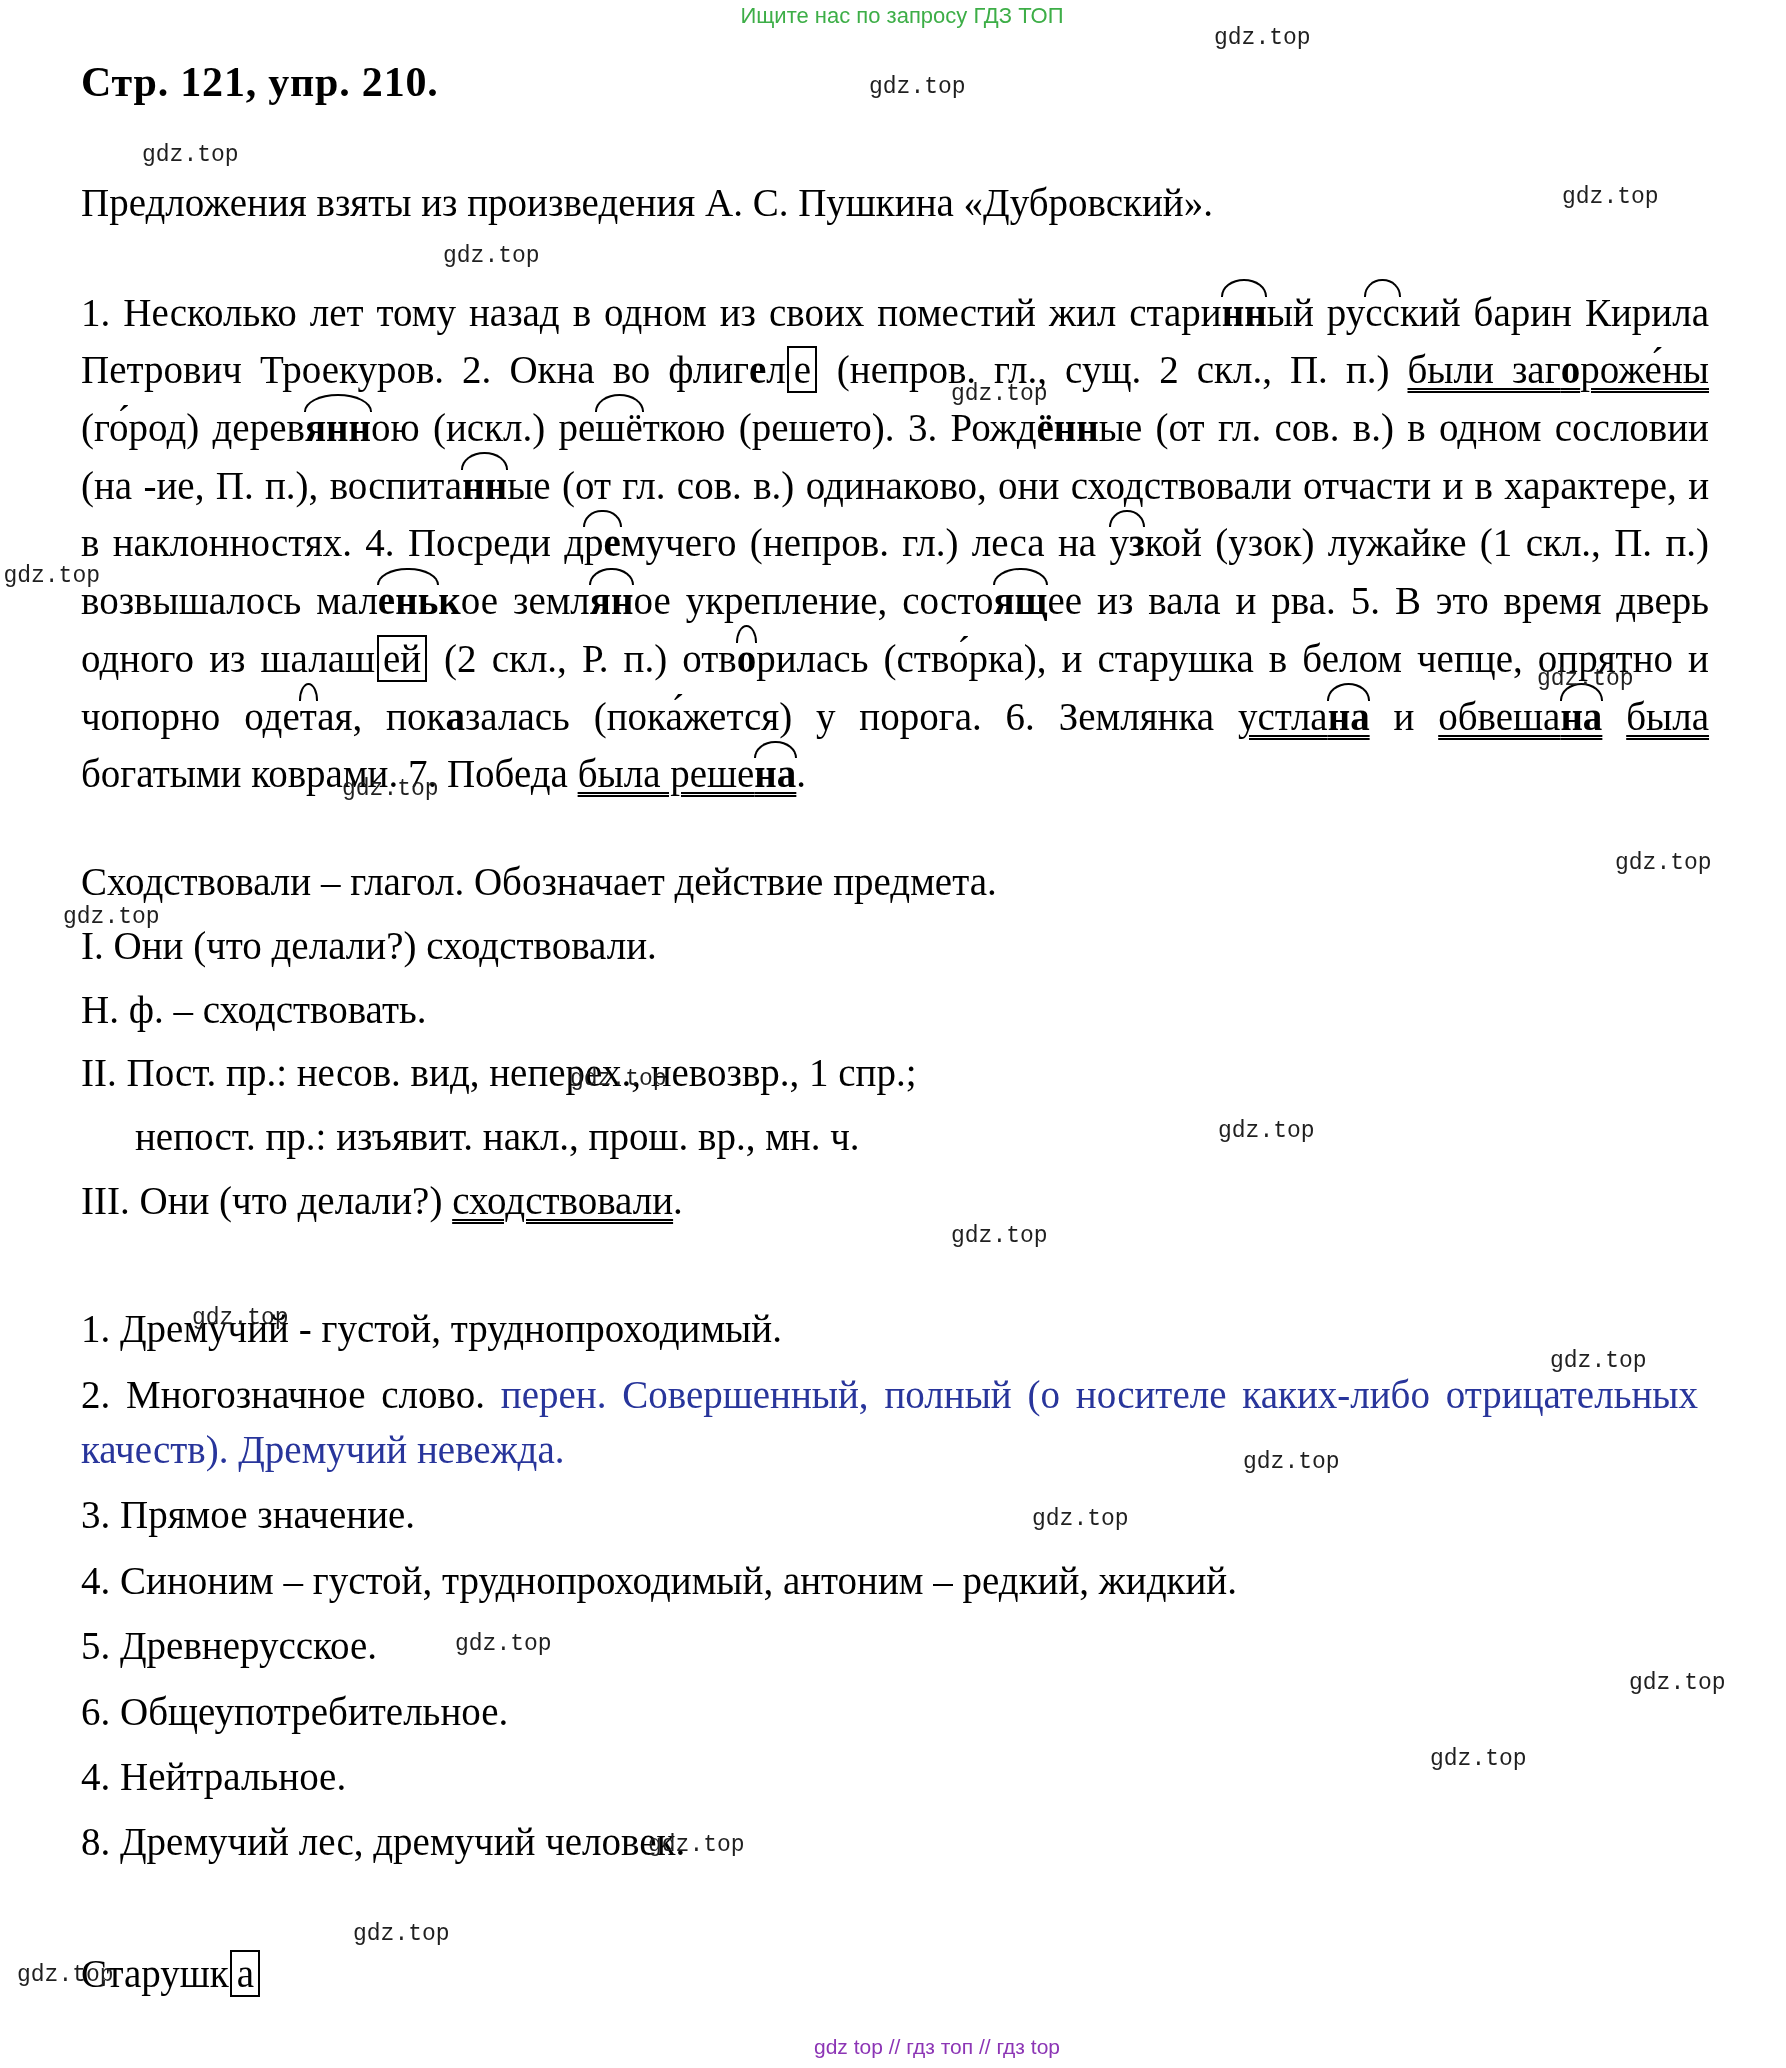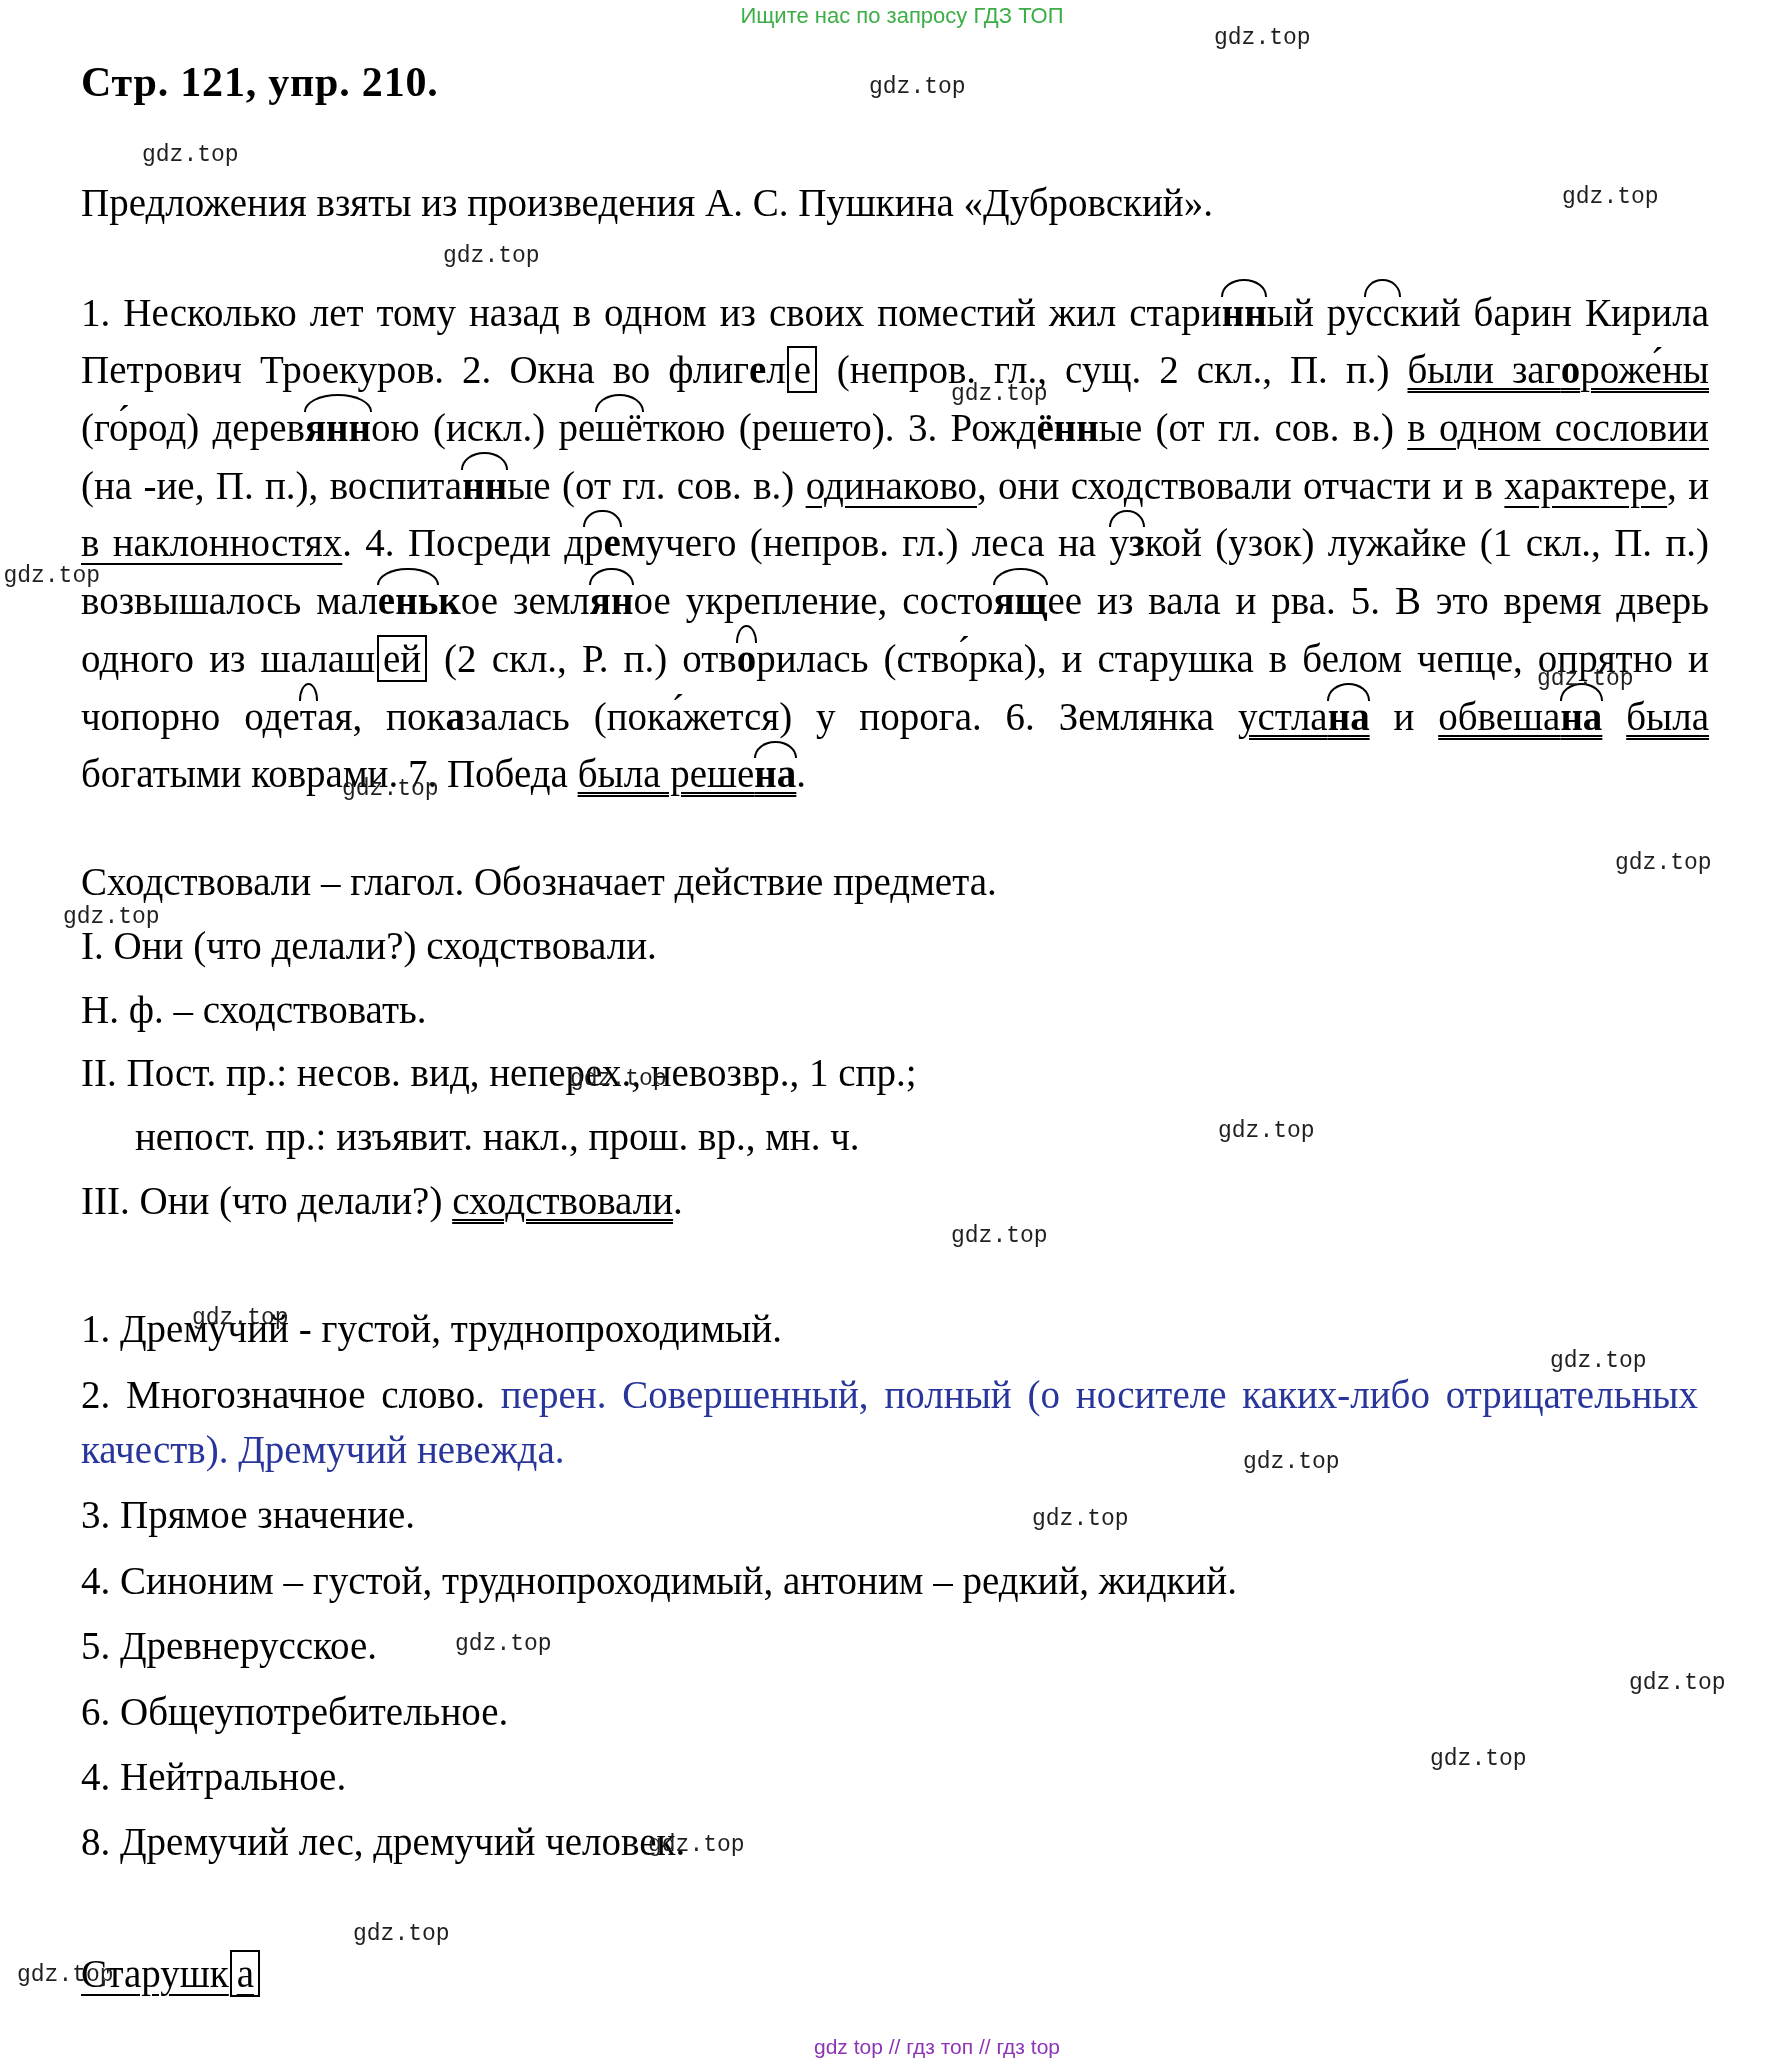--- a/index.html
+++ b/index.html
@@ -48,21 +48,21 @@
     margin: 10px 11px 0 0;
     text-align: justify;
     text-align-last: left;
   }
   .final {
     font-size: 39px;
     margin-top: 81px;
   }
   
   b { font-weight: bold; }
-  .u  { text-decoration: underline; text-decoration-thickness: 2.1px; text-underline-offset: 6.7px; }
+  .u  { text-decoration-thickness: 2.1px; text-underline-offset: 6.7px; }
   .u2 { text-decoration: underline; text-decoration-style: double; text-decoration-thickness: 1.7px; text-underline-offset: 5px; }
   .uw { text-decoration-style: wavy; text-decoration-thickness: 1.3px; text-underline-offset: 6.7px; }
   .arc { position: relative; }
   .arc::before {
     content: '';
     position: absolute;
     left: -0.8px; right: -0.8px;
     top: -0.30em;
     height: 0.40em;
     border: 2.1px solid #000;

